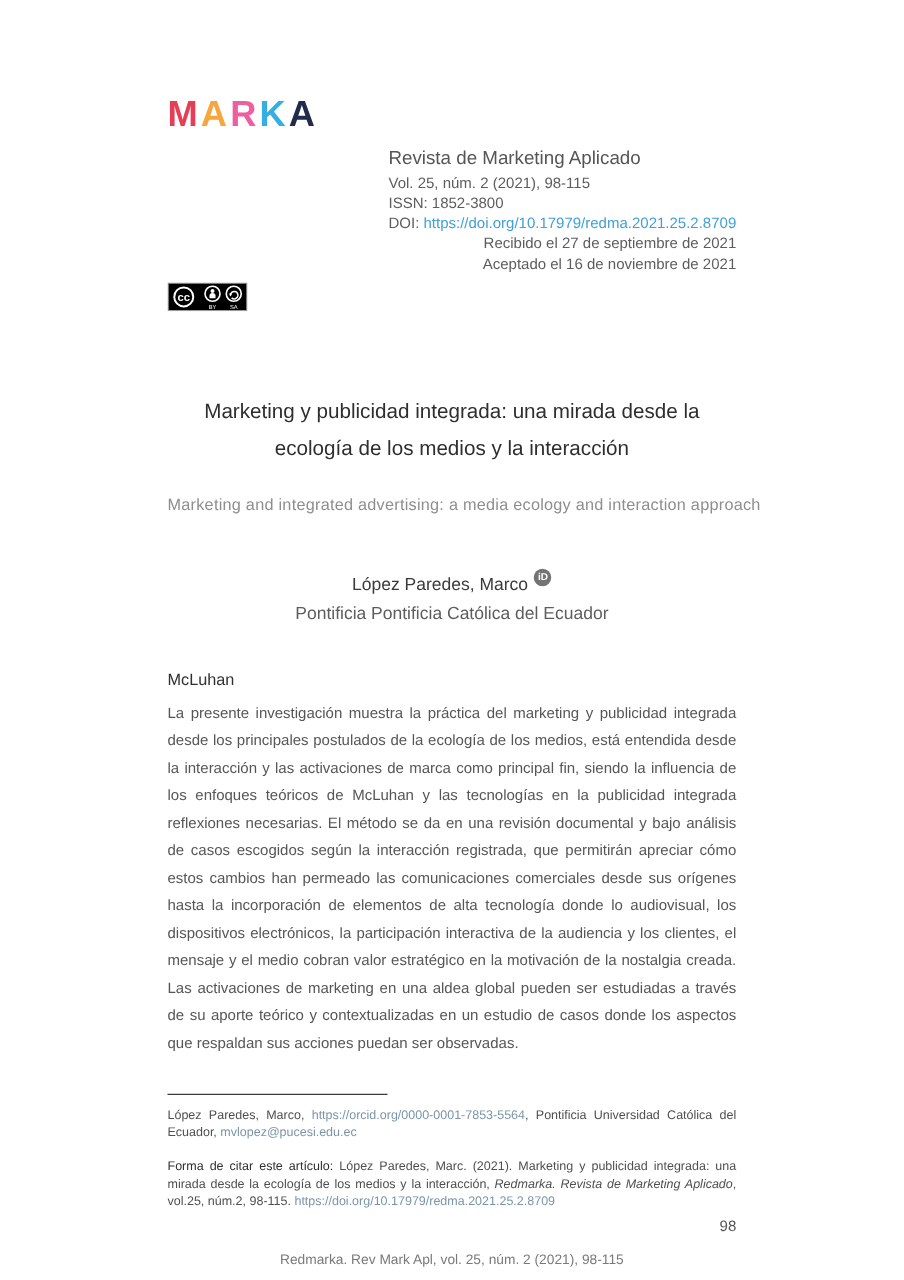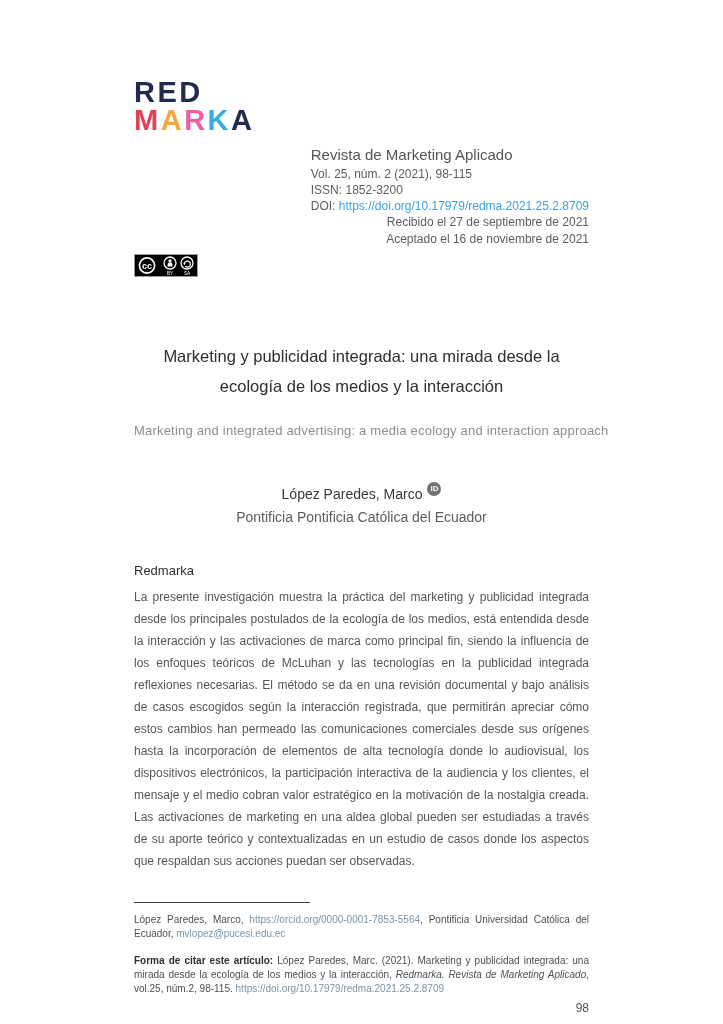--- a/index.html
+++ b/index.html
@@ -89,43 +89,42 @@
   
   .footnote-block { margin-top: 30px; }
   .footnote-rule { width: 176px; border: 0; border-top: 1px solid #3c3c3c; margin-bottom: 10px; }
   .footnote-text, .citation-text {
     font-size: 10px;
     line-height: 14px;
     text-align: justify;
     color: #4f4f4f;
   }
   .citation-text { margin-top: 13px; }
-  .citation-label { font-weight: 700; color: #2f2f2f; margin-top: 12px; }
+  .citation-label { font-weight: 400; color: #2f2f2f; margin-top: 12px; }
   .citation-journal { font-style: italic; }
 
   .page-number { margin-top: 5px; text-align: right; font-size: 12px; color: #555555; }
   .running-footer { margin-top: 14px; text-align: center; font-size: 11px; color: #7a7a7a; }
 </style>
 </head>
 <body>
 
 <div class="page">
 
   
   <div class="logo">
-    <div class="logo-line">RED</div>
     <div class="logo-line"><span style="color: rgb(230, 62, 84);">M</span><span style="color: rgb(247, 166, 59);">A</span><span style="color: rgb(239, 95, 159);">R</span><span style="color: rgb(53, 175, 227);">K</span><span style="color: rgb(33, 44, 76);">A</span></div>
   </div>
 
   
   <div class="header-meta">
     <div class="journal-block">
       <div class="journal-name">Revista de Marketing Aplicado</div>
       <div>Vol. 25, núm. 2 (2021), 98-115</div>
-      <div>ISSN: 1852-3200</div>
+      <div>ISSN: 1852-3800</div>
       <div><span>DOI: </span><a class="link">https://doi.org/10.17979/redma.2021.25.2.8709</a></div>
     </div>
     <div class="dates-block">
       <div>Recibido el 27 de septiembre de 2021</div>
       <div>Aceptado el 16 de noviembre de 2021</div>
     </div>
   </div>
 
   
   <div class="badge-wrap">
@@ -154,21 +153,21 @@
   <h1 class="title-es" style="font-weight: normal;">Marketing y publicidad integrada: una mirada desde la ecología de los medios y la interacción</h1>
   <h2 class="title-en" style="font-weight: normal;">Marketing and integrated advertising: a media ecology and interaction approach</h2>
 
   
   <div class="author-block">
     <span>López Paredes, Marco</span><span class="orcid-badge">iD</span>
   </div>
   <div class="affiliation">Pontificia Pontificia Católica del Ecuador</div>
 
   
-  <div class="abstract-heading">Redmarka</div>
+  <div class="abstract-heading">McLuhan</div>
   <p class="abstract-text">La presente investigación muestra la práctica del marketing y publicidad integrada desde los principales postulados de la ecología de los medios, está entendida desde la interacción y las activaciones de marca como principal fin, siendo la influencia de los enfoques teóricos de McLuhan y las tecnologías en la publicidad integrada reflexiones necesarias. El método se da en una revisión documental y bajo análisis de casos escogidos según la interacción registrada, que permitirán apreciar cómo estos cambios han permeado las comunicaciones comerciales desde sus orígenes hasta la incorporación de elementos de alta tecnología donde lo audiovisual, los dispositivos electrónicos, la participación interactiva de la audiencia y los clientes, el mensaje y el medio cobran valor estratégico en la motivación de la nostalgia creada. Las activaciones de marketing en una aldea global pueden ser estudiadas a través de su aporte teórico y contextualizadas en un estudio de casos donde los aspectos que respaldan sus acciones puedan ser observadas.</p>
 
   
   <div class="footnote-block">
     <hr class="footnote-rule">
     <p class="footnote-text"><span>López Paredes, Marco,  </span><a class="muted-link">https://orcid.org/0000-0001-7853-5564</a><span>, Pontificia Universidad Católica del Ecuador, </span><a class="muted-link">mvlopez@pucesi.edu.ec</a></p>
     <p class="citation-text"><span class="citation-label">Forma de citar este artículo: </span><span>López Paredes, Marc. (2021). Marketing y publicidad integrada: una mirada desde la ecología de los medios y la interacción, </span><span class="citation-journal">Redmarka. Revista de Marketing Aplicado</span><span>, vol.25, núm.2, 98-115. </span><a class="muted-link">https://doi.org/10.17979/redma.2021.25.2.8709</a></p>
   </div>
 
   

